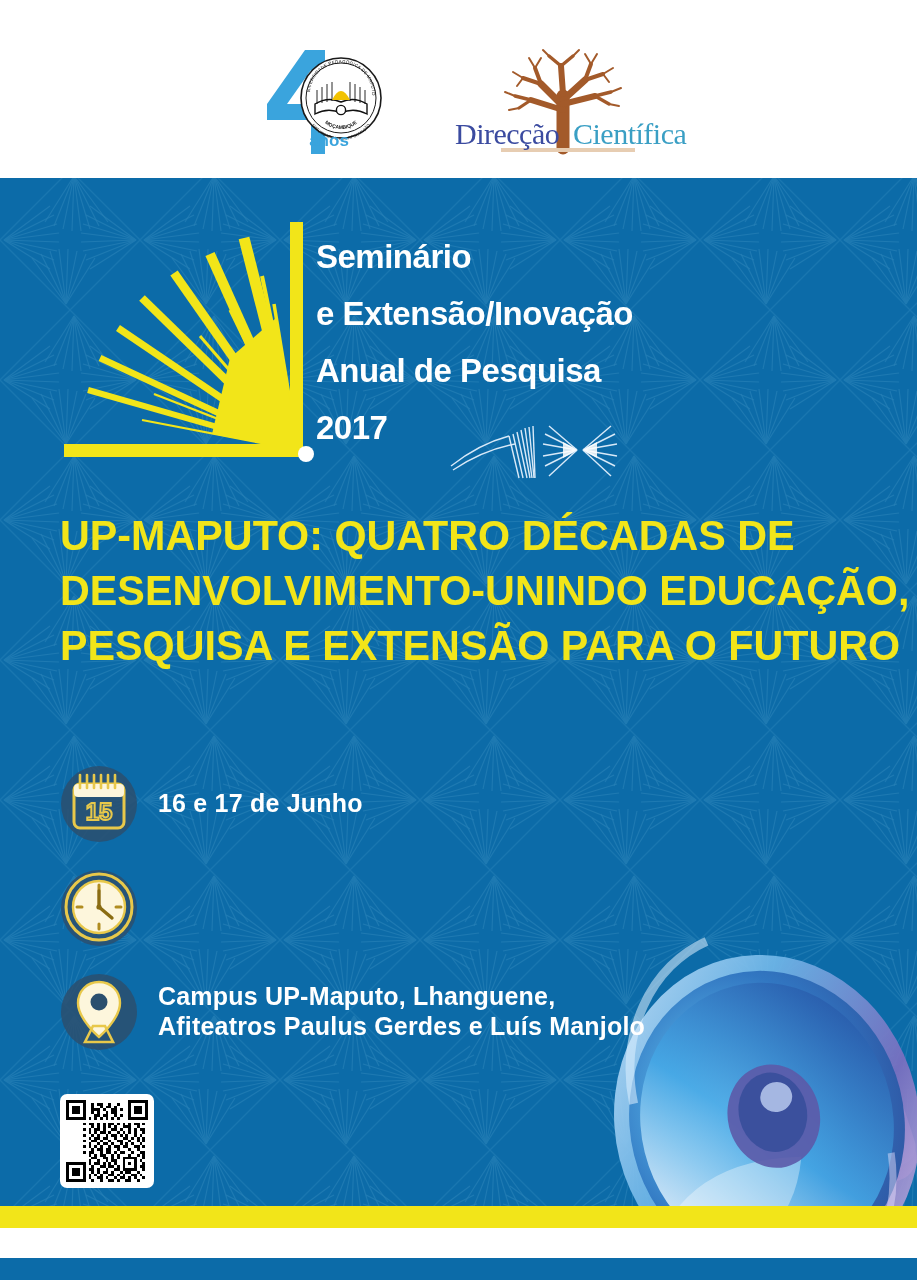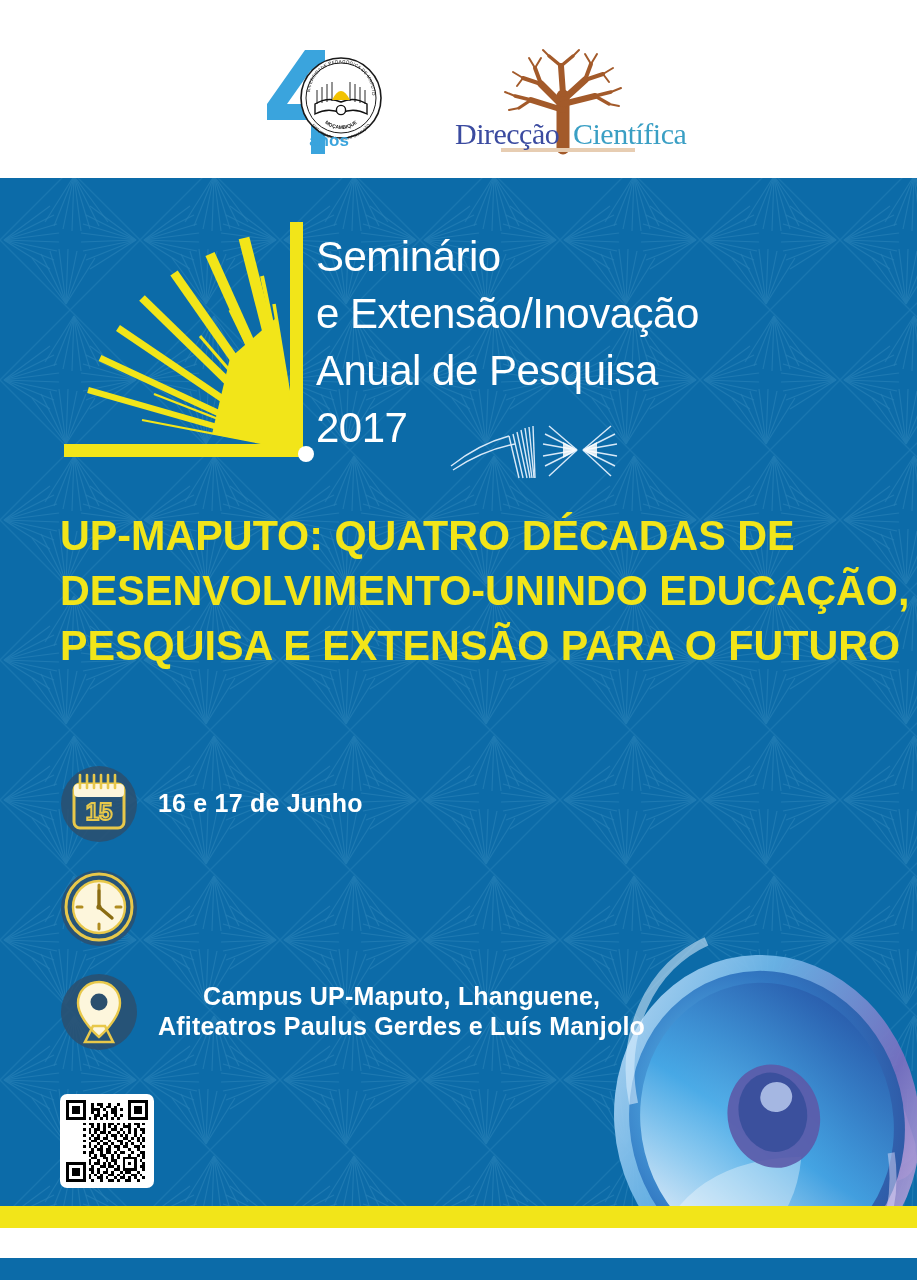--- a/index.html
+++ b/index.html
@@ -71,22 +71,22 @@
   }
 
   
   .title-block {
     position: absolute;
     left: 316px; top: 228px;
     z-index: 4;
     color: #ffffff;
   }
   .title-line {
-    font-size: 42px;
-    font-weight: normal;
+    font-size: 33px;
+    font-weight: bold;
     line-height: 57px;
     letter-spacing: -0.5px;
     white-space: nowrap;
     color: #ffffff;
   }
 
   
   .subtitle-block {
     position: absolute;
     left: 60px; top: 508px;
@@ -129,21 +129,20 @@
     position: relative;
   }
   .info-text {
     margin-left: 18px;
     color: #ffffff;
     font-size: 25px;
     font-weight: bold;
     line-height: 30px;
     letter-spacing: .2px;
     white-space: nowrap;
-    text-align: center;
   }
 
   
   .qr-wrap {
     position: absolute;
     left: 60px; top: 1094px;
     width: 94px; height: 94px;
     background: #ffffff;
     border-radius: 7px;
     z-index: 5;

